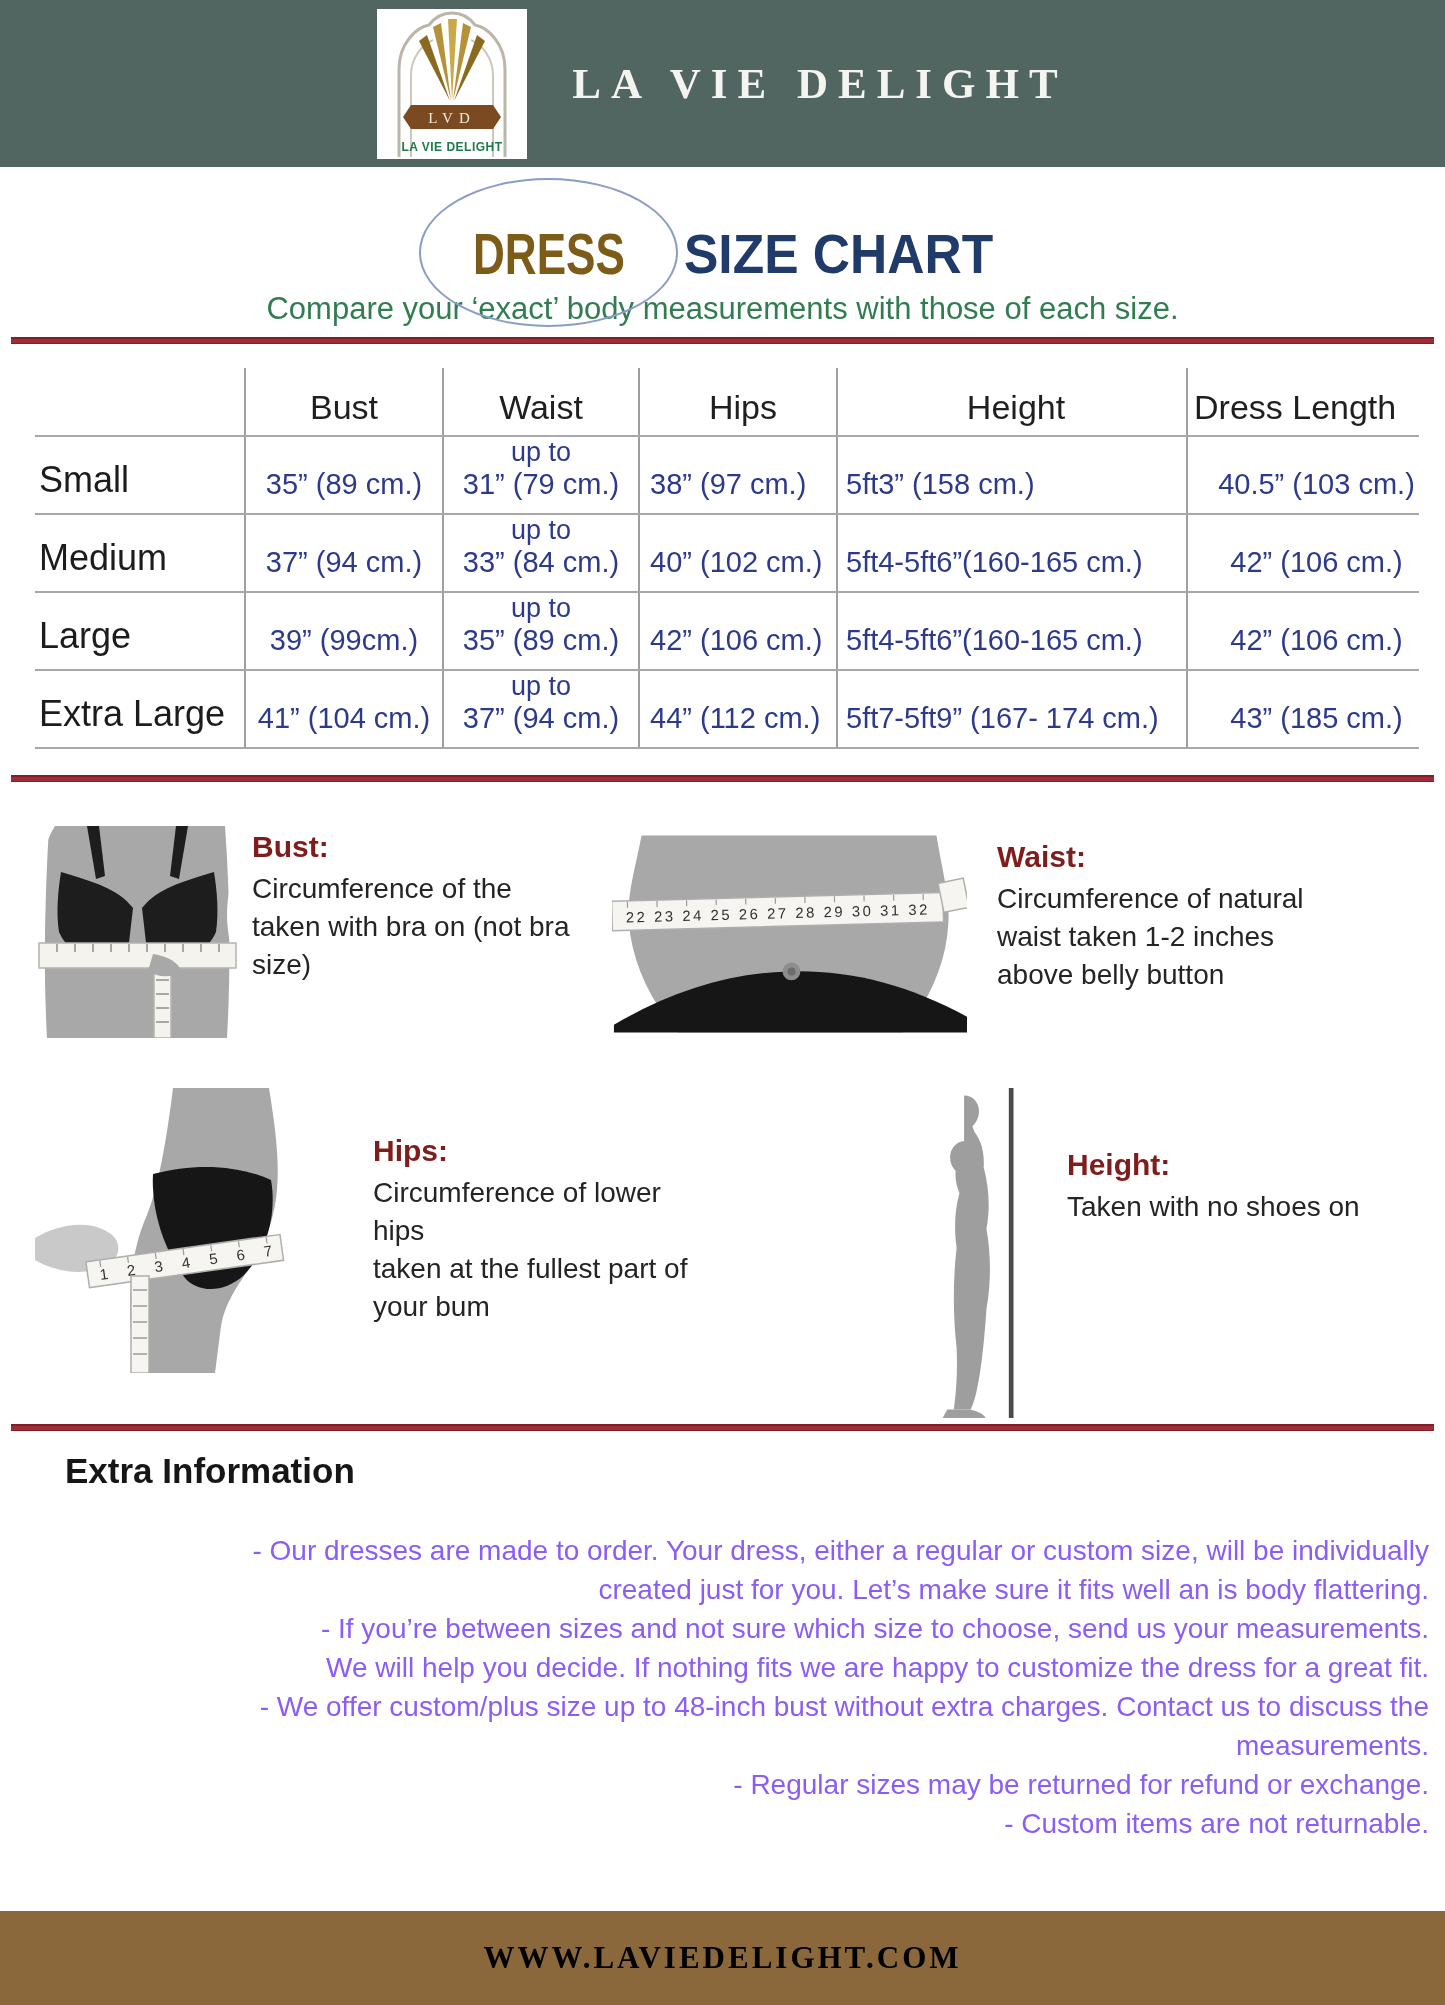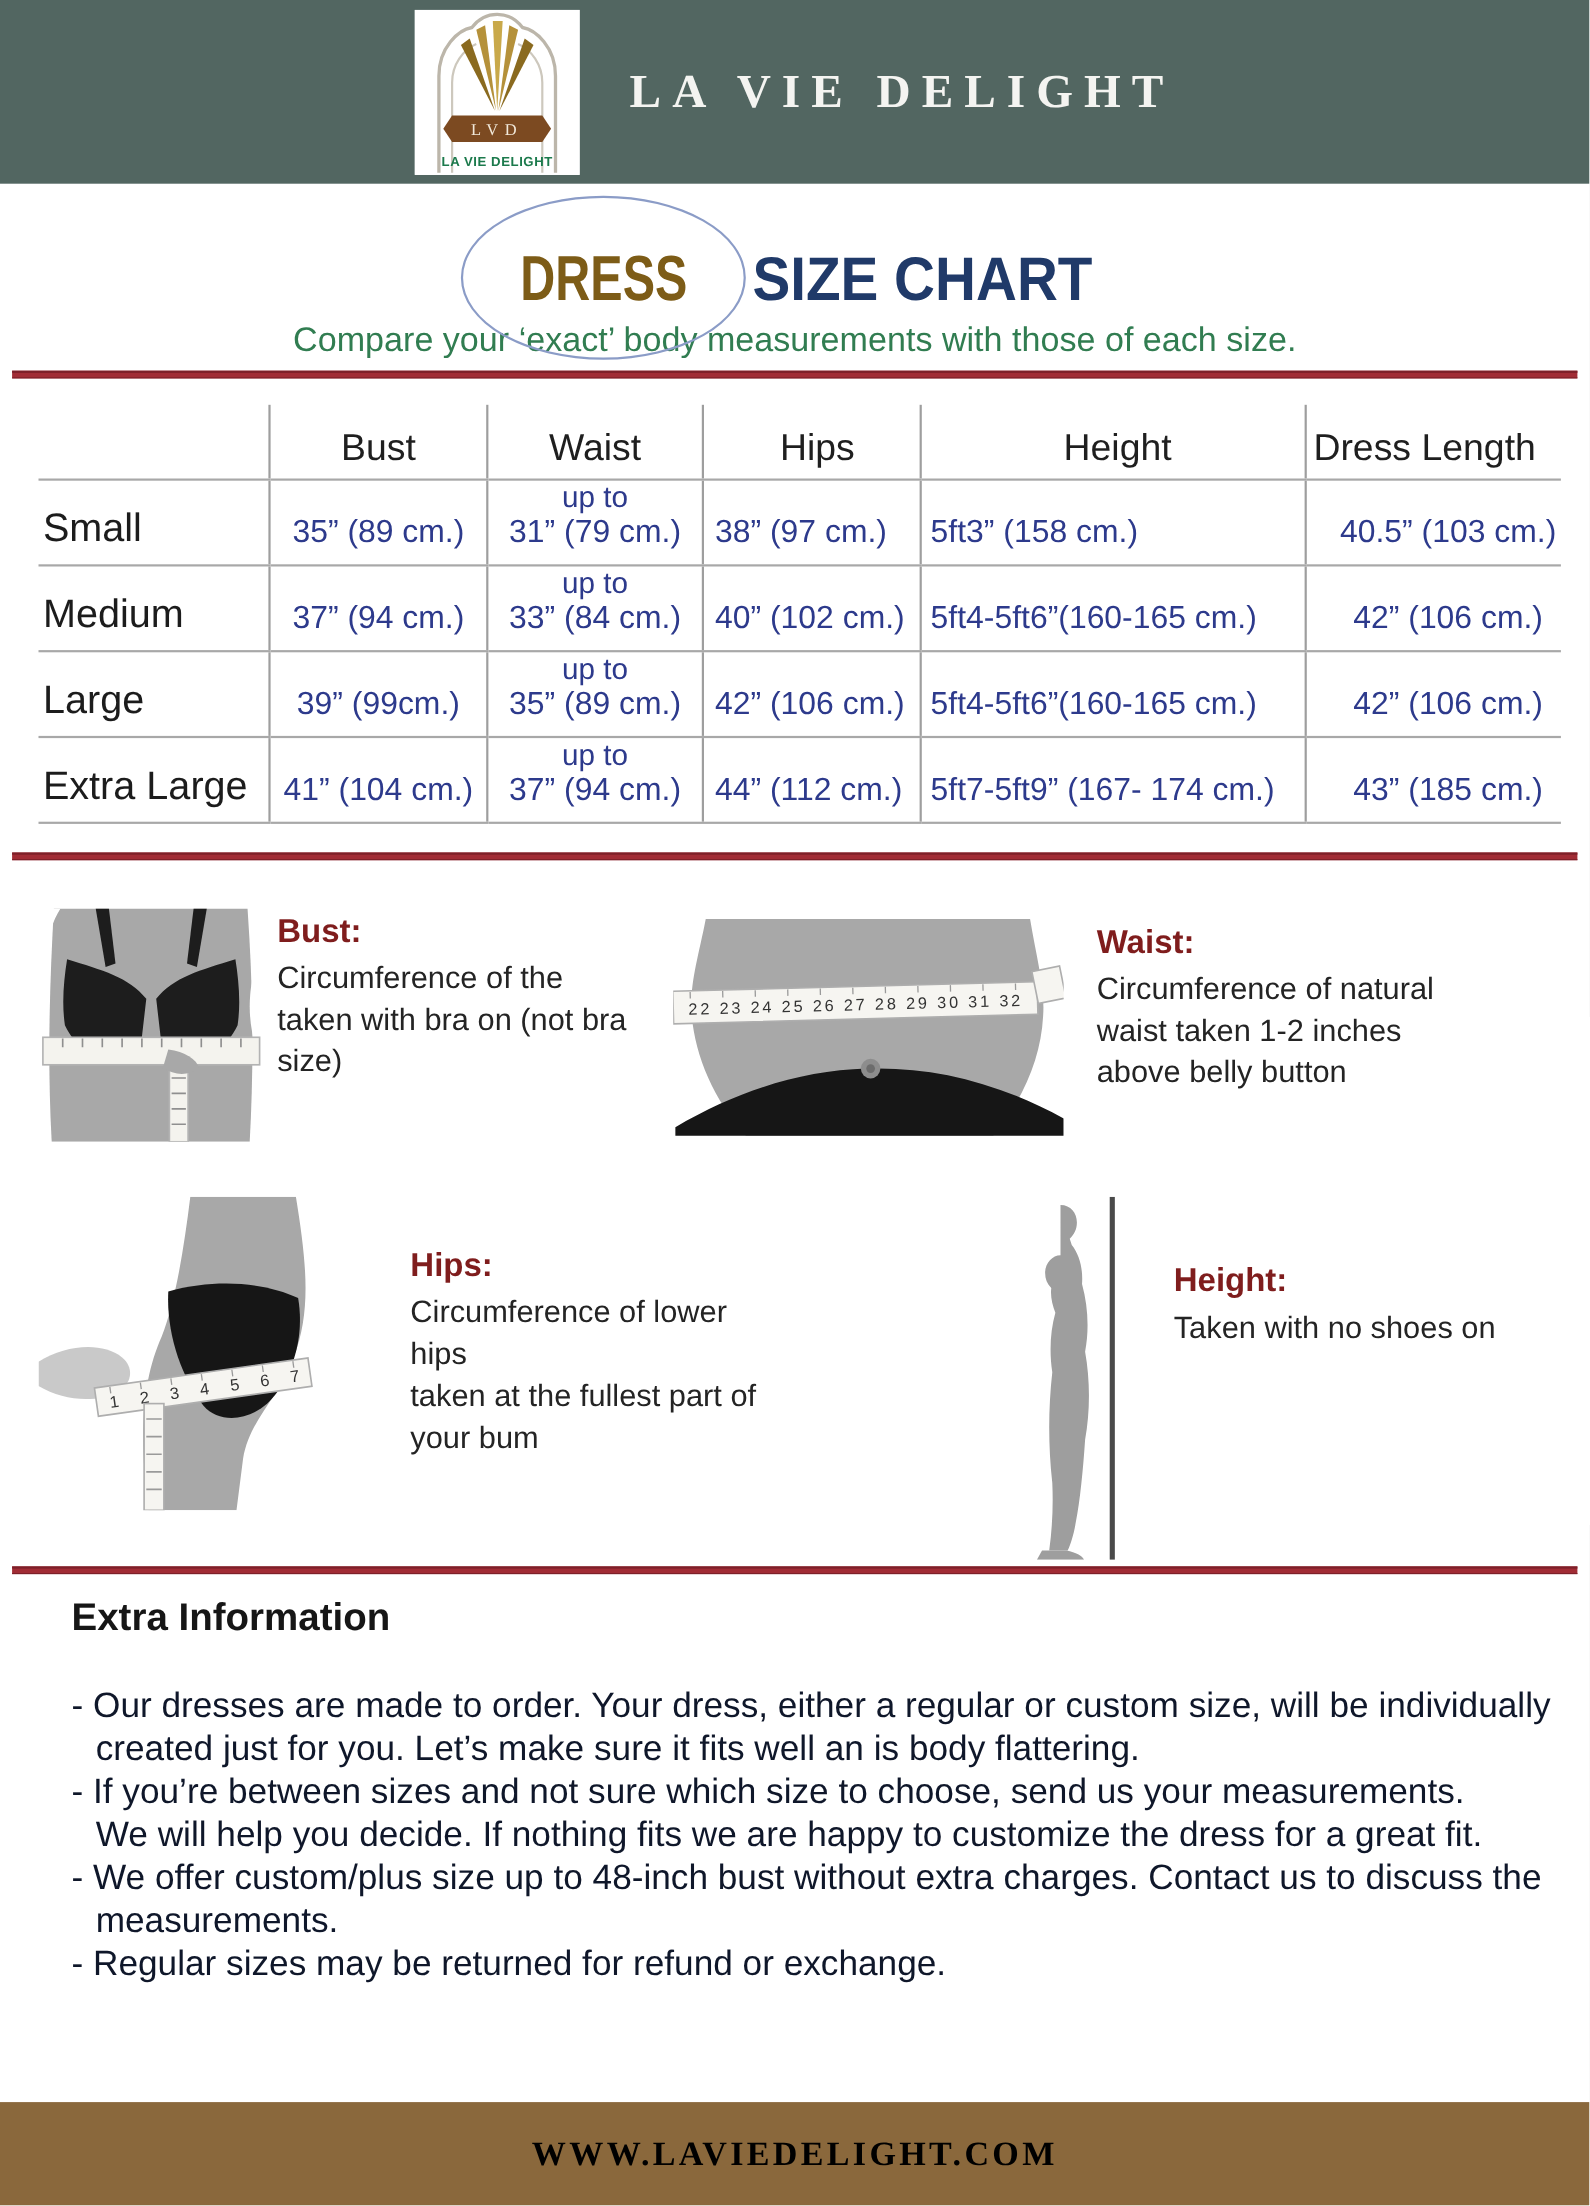--- a/index.html
+++ b/index.html
@@ -66,21 +66,21 @@
   .waist-text { margin-left:30px; margin-top:14px; width:460px; }
   .hips-text  { margin-left:30px; margin-top:46px; width:330px; }
   .height-text{ margin-left:32px; margin-top:60px; width:460px; }
   .guide-title { font-size:30px; font-weight:bold; color:#7f1d1d; margin-bottom:6px; }
   .guide-line  { font-size:28px; color:#242424; line-height:38px; }
 
   
   .extra { margin:20px 16px 0 65px; }
   .extra-heading { font-size:35px; font-weight:bold; color:#161616; }
   .extra-lines { margin-top:40px; }
-  .extra-line { font-size:32px; color:#0f172a; line-height:39px; }
+  .extra-line { font-size:28px; color:#8b5cf6; line-height:39px;text-align:right; }
   .extra-line.indent { padding-left:22px; }
 
   
   .site-footer { margin-top:auto; flex:0 0 94px; background:#8a683c; display:flex;
                  align-items:center; justify-content:center; }
   .footer-url { font-family:"Liberation Serif", serif; font-weight:bold; font-size:31px;
                 color:#000000; letter-spacing:3px; }
 </style>
 </head>
 <body>
@@ -276,20 +276,21 @@
   <section class="extra">
     <h2 class="extra-heading">Extra Information</h2>
     <div class="extra-lines">
       <div class="extra-line">- Our dresses are made to order. Your dress, either a regular or custom size, will be individually</div>
       <div class="extra-line indent">created just for you. Let’s make sure it fits well an is body flattering.</div>
       <div class="extra-line">- If you’re between sizes and not sure which size to choose, send us your measurements.</div>
       <div class="extra-line indent">We will help you decide. If nothing fits we are happy to customize the dress for a great fit.</div>
       <div class="extra-line">- We offer custom/plus size up to 48-inch bust without extra charges. Contact us to discuss the</div>
       <div class="extra-line indent">measurements.</div>
       <div class="extra-line">- Regular sizes may be returned for refund or exchange.</div>
+      <div class="extra-line">- Custom items are not returnable.</div>
     </div>
   </section>
 
   <footer class="site-footer">
     <span class="footer-url">WWW.LAVIEDELIGHT.COM</span>
   </footer>
 
 </div>
 
 </body></html>

